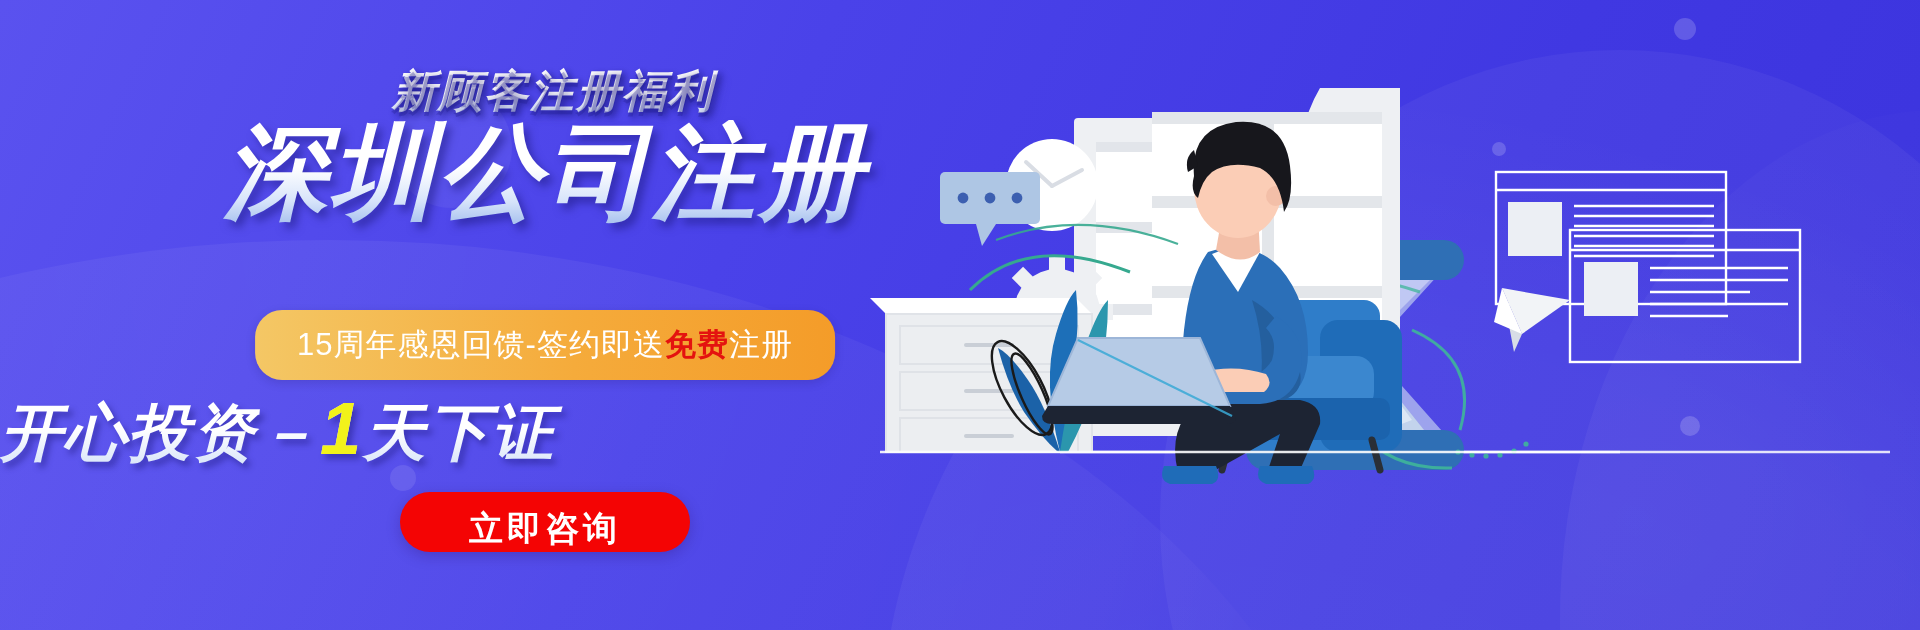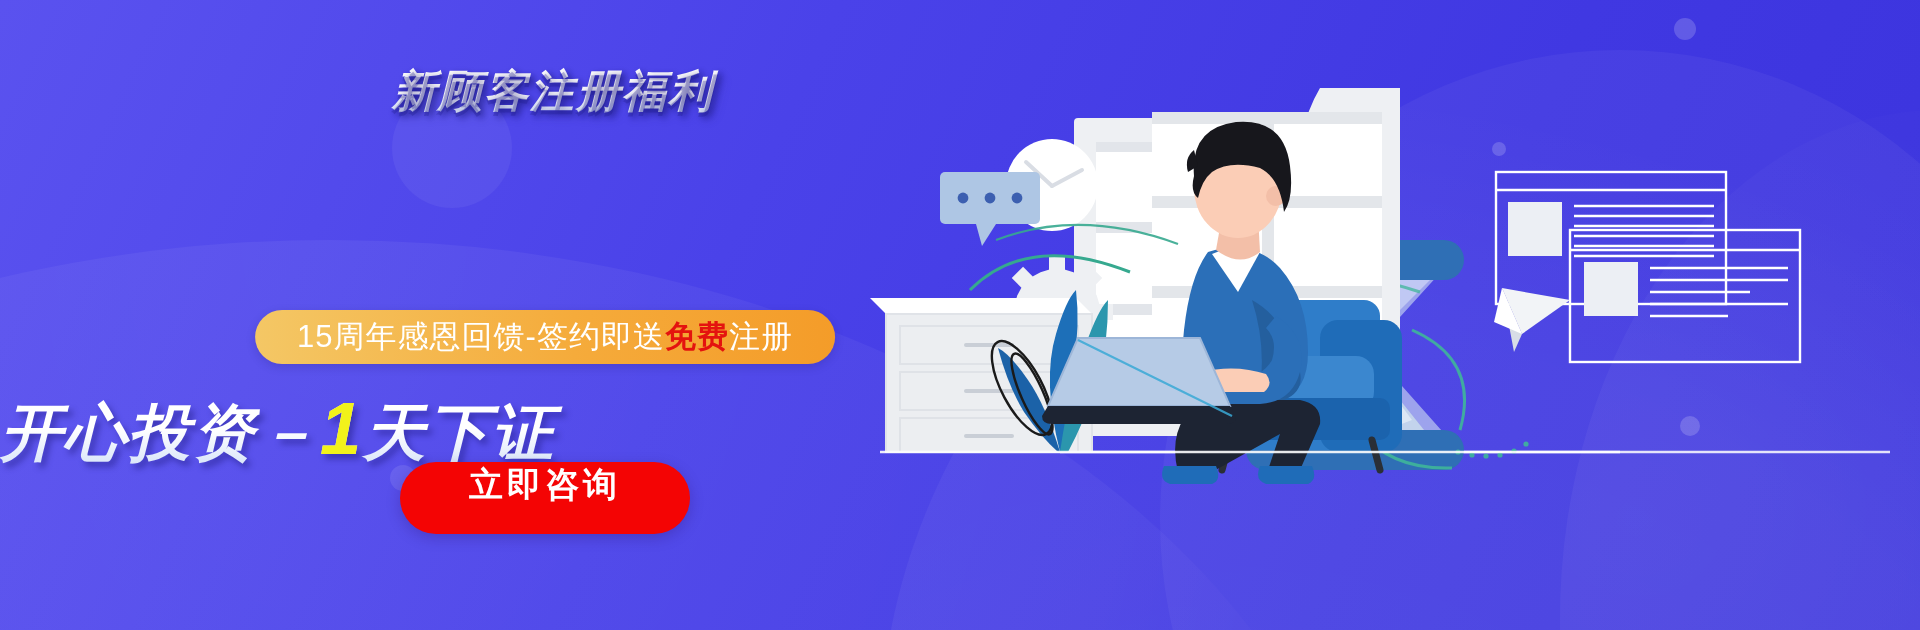--- a/index.html
+++ b/index.html
@@ -52,21 +52,21 @@
     position:absolute;left:0;right:0;top:120px;text-align:center;
     font-size:104px;font-weight:bold;letter-spacing:3px;
     font-style:italic;line-height:1.0;
     background:linear-gradient(180deg,#ffffff 0%,#ffffff 45%,#d7e4fa 78%,#a9c2ef 100%);
     -webkit-background-clip:text;background-clip:text;color:transparent;
     filter:drop-shadow(5px 6px 4px rgba(24,20,118,.5));
   }
 
   .pill{
     position:absolute;left:50%;transform:translateX(-50%);
-    top:310px;height:54px;border-radius:27px;
+    top:310px;height:70px;border-radius:27px;
     background:linear-gradient(90deg,#f4c765 0%,#f5ab3b 55%,#f49c29 100%);
     display:flex;align-items:center;justify-content:center;
     padding:0 42px;white-space:nowrap;
     box-shadow:0 3px 10px rgba(30,20,90,.18);
   }
   .pill-text{
     font-size:31px;color:#ffffff;letter-spacing:1px;font-weight:400;
   }
   .pill-text .hl{color:#e4130f;font-weight:bold;}
 
@@ -79,23 +79,23 @@
   }
   .subline .one{
     -webkit-background-clip:initial;background-clip:initial;
     background:none;color:#f2f21a;
     -webkit-text-fill-color:#f2f21a;
     font-size:74px;
   }
 
   .cta{
     position:absolute;left:50%;transform:translateX(-50%);
-    top:462px;width:290px;height:72px;border-radius:36px;
+    top:492px;width:290px;height:60px;border-radius:36px;
     background:#f40404;border:none;cursor:pointer;
-    display:flex;align-items:flex-start;justify-content:center;
+    display:flex;align-items:flex-end;justify-content:center;
     box-shadow:0 4px 14px rgba(40,10,90,.25);
   }
   .cta span{
     color:#ffffff;font-size:34px;font-weight:bold;letter-spacing:4px;
   }
 
   
   .illus{position:absolute;left:1060px;top:0;width:860px;height:630px;}
   svg{display:block;}
 </style>
@@ -113,20 +113,21 @@
   <div class="dot" style="left:1492px;top:142px;width:14px;height:14px;"></div>
   <div class="dot" style="left:1680px;top:416px;width:20px;height:20px;"></div>
   <div class="dot" style="left:388px;top:328px;width:14px;height:14px;opacity:.75;"></div>
   <div class="dot" style="left:390px;top:465px;width:26px;height:26px;opacity:.55;"></div>
   <div class="dot" style="left:1038px;top:427px;width:11px;height:11px;opacity:.6;"></div>
 
   <div class="copy">
 
     <div class="kicker">新顾客注册福利</div>
 
+    <div class="headline">深圳公司注册</div>
 
     <div class="pill">
       <span class="pill-text"><span>15周年感恩回馈-签约即送</span><span class="hl">免费</span><span>注册</span></span>
     </div>
 
     <div class="subline"><span>开心投资－</span><span class="one">1</span><span>天下证</span></div>
 
     <div class="cta">
       <span>立即咨询</span>
     </div>

